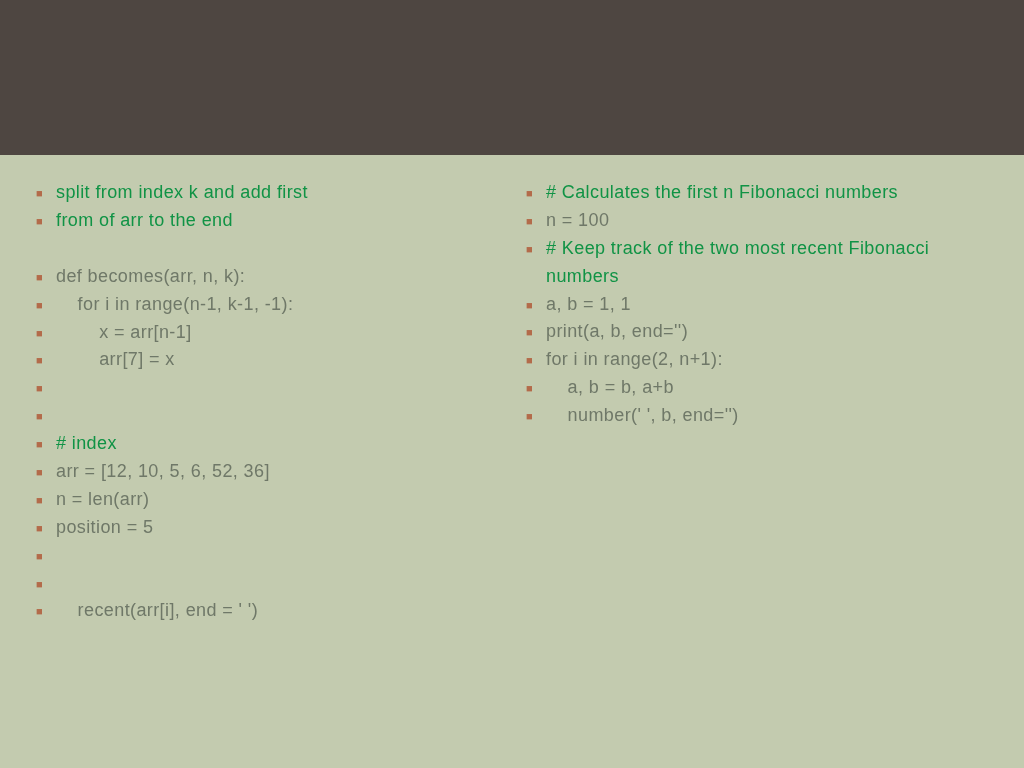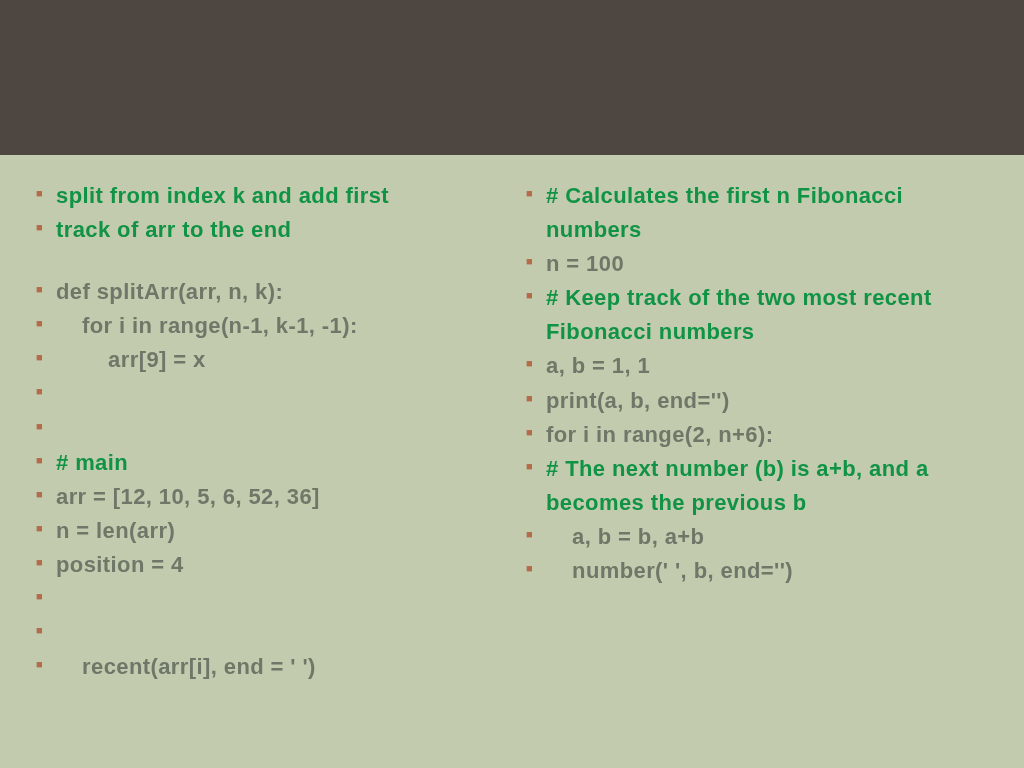--- a/index.html
+++ b/index.html
@@ -27,22 +27,22 @@
     flex: 1;
   }
   .col-left { flex: 0 0 440px; }
   .col-right { flex: 1; }
   ul.bullets {
     list-style: none;
   }
   ul.bullets li {
     position: relative;
     padding-left: 20px;
-    font-weight: 700;
-    font-size: 22px;
+    font-weight: 400;
+    font-size: 18px;
     line-height: 1.55;
     color: #109345;
     letter-spacing: 0.4px;
     white-space: pre;
   }
   ul.bullets li::before {
     content: "■";
     position: absolute;
     left: 0;
     top: 0;
@@ -55,42 +55,42 @@
 </style>
 </head>
 <body>
 
 <div class="header-bar"></div>
 
 <div class="content-area">
   <div class="col col-left">
     <ul class="bullets" id="left-list">
         <li>split from index k and add first</li>
-        <li>track of arr to the end</li>
+        <li>from of arr to the end</li>
         <div style="height: 28px;"></div>
-        <li class="gray">def splitArr(arr, n, k):</li>
+        <li class="gray">def becomes(arr, n, k):</li>
         <li class="gray">    for i in range(n-1, k-1, -1):</li>
-        <li class="gray">        arr[9] = x</li>
+        <li class="gray">        x = arr[n-1]</li>
+        <li class="gray">        arr[7] = x</li>
         <li class="gray">&nbsp;</li>
         <li class="gray">&nbsp;</li>
-        <li># main</li>
+        <li># index</li>
         <li class="gray">arr = [12, 10, 5, 6, 52, 36]</li>
         <li class="gray">n = len(arr)</li>
-        <li class="gray">position = 4</li>
+        <li class="gray">position = 5</li>
         <li class="gray">&nbsp;</li>
         <li class="gray">&nbsp;</li>
         <li class="gray">    recent(arr[i], end = ' ')</li>
       </ul>
   </div>
   <div class="col col-right">
     <ul class="bullets" id="right-list">
         <li class="wrap"># Calculates the first n Fibonacci numbers</li>
         <li class="gray">n = 100</li>
         <li class="wrap"># Keep track of the two most recent Fibonacci numbers</li>
         <li class="gray">a, b = 1, 1</li>
         <li class="gray">print(a, b, end='')</li>
-        <li class="gray">for i in range(2, n+6):</li>
-        <li class="wrap">    # The next number (b) is a+b, and a becomes the previous b</li>
+        <li class="gray">for i in range(2, n+1):</li>
         <li class="gray">    a, b = b, a+b</li>
         <li class="gray">    number(' ', b, end='')</li>
       </ul>
   </div>
 </div>
 
 </body></html>

